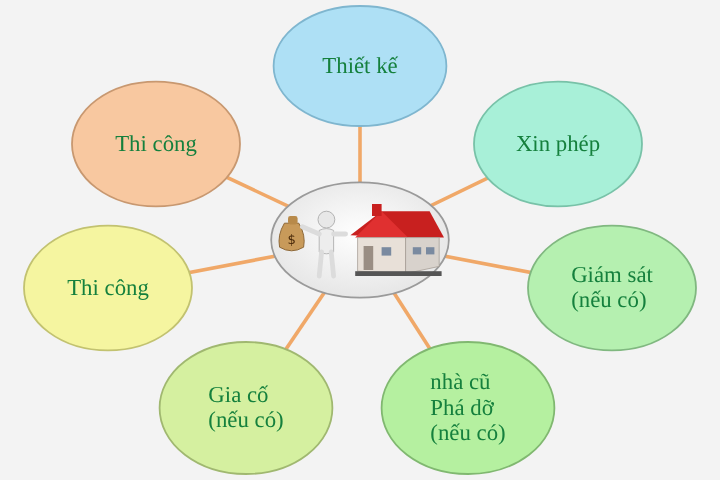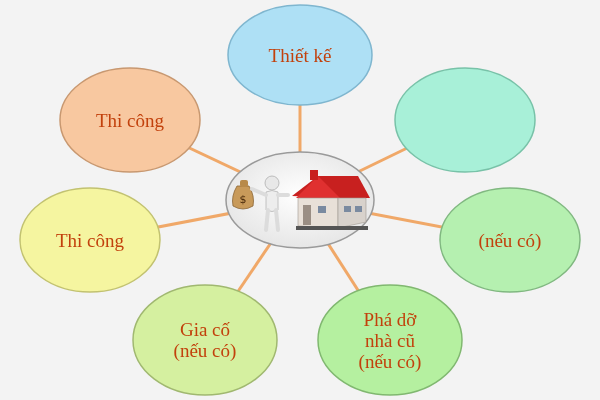--- a/index.html
+++ b/index.html
@@ -1,18 +1,18 @@
 <!DOCTYPE html>
 <html><head>
 <meta charset="utf-8">
 <style>
   html,body{margin:0;padding:0;}
   body{width:600px;height:400px;background:#f3f3f3;overflow:hidden;position:relative;font-family:"Liberation Serif","DejaVu Serif",serif;}
   svg{position:absolute;left:0;top:0;}
-  .label{position:absolute;text-align:center;color:#c2410c;font-size:19px;line-height:21px;transform:translate(-50%,-50%);white-space:nowrap;}
+  .label{position:absolute;color:#15803d;font-size:19px;line-height:21px;transform:translate(-50%,-50%);white-space:nowrap;}
 </style>
 </head>
 <body>
 
 <svg width="600" height="400">
   <defs>
     <radialGradient id="cg" cx="50%" cy="45%" r="60%">
       <stop offset="0%" stop-color="#ffffff"></stop>
       <stop offset="100%" stop-color="#e4e4e4"></stop>
     </radialGradient>
@@ -65,27 +65,29 @@
       <rect x="296" y="226" width="72" height="4" fill="#555"></rect>
     </g>
   </g>
 </svg>
 
 <div id="labels">
     <div class="label" style="left: 300px; top: 55px;">
       <div>Thiết kế</div>
     </div>
     <div class="label" style="left: 465px; top: 120px;">
+      <div>Xin phép</div>
     </div>
     <div class="label" style="left: 510px; top: 240px;">
+      <div>Giám sát</div>
       <div>(nếu có)</div>
     </div>
     <div class="label" style="left: 390px; top: 340px;">
+      <div>nhà cũ</div>
       <div>Phá dỡ</div>
-      <div>nhà cũ</div>
       <div>(nếu có)</div>
     </div>
     <div class="label" style="left: 205px; top: 340px;">
       <div>Gia cố</div>
       <div>(nếu có)</div>
     </div>
     <div class="label" style="left: 90px; top: 240px;">
       <div>Thi công</div>
     </div>
     <div class="label" style="left: 130px; top: 120px;">

